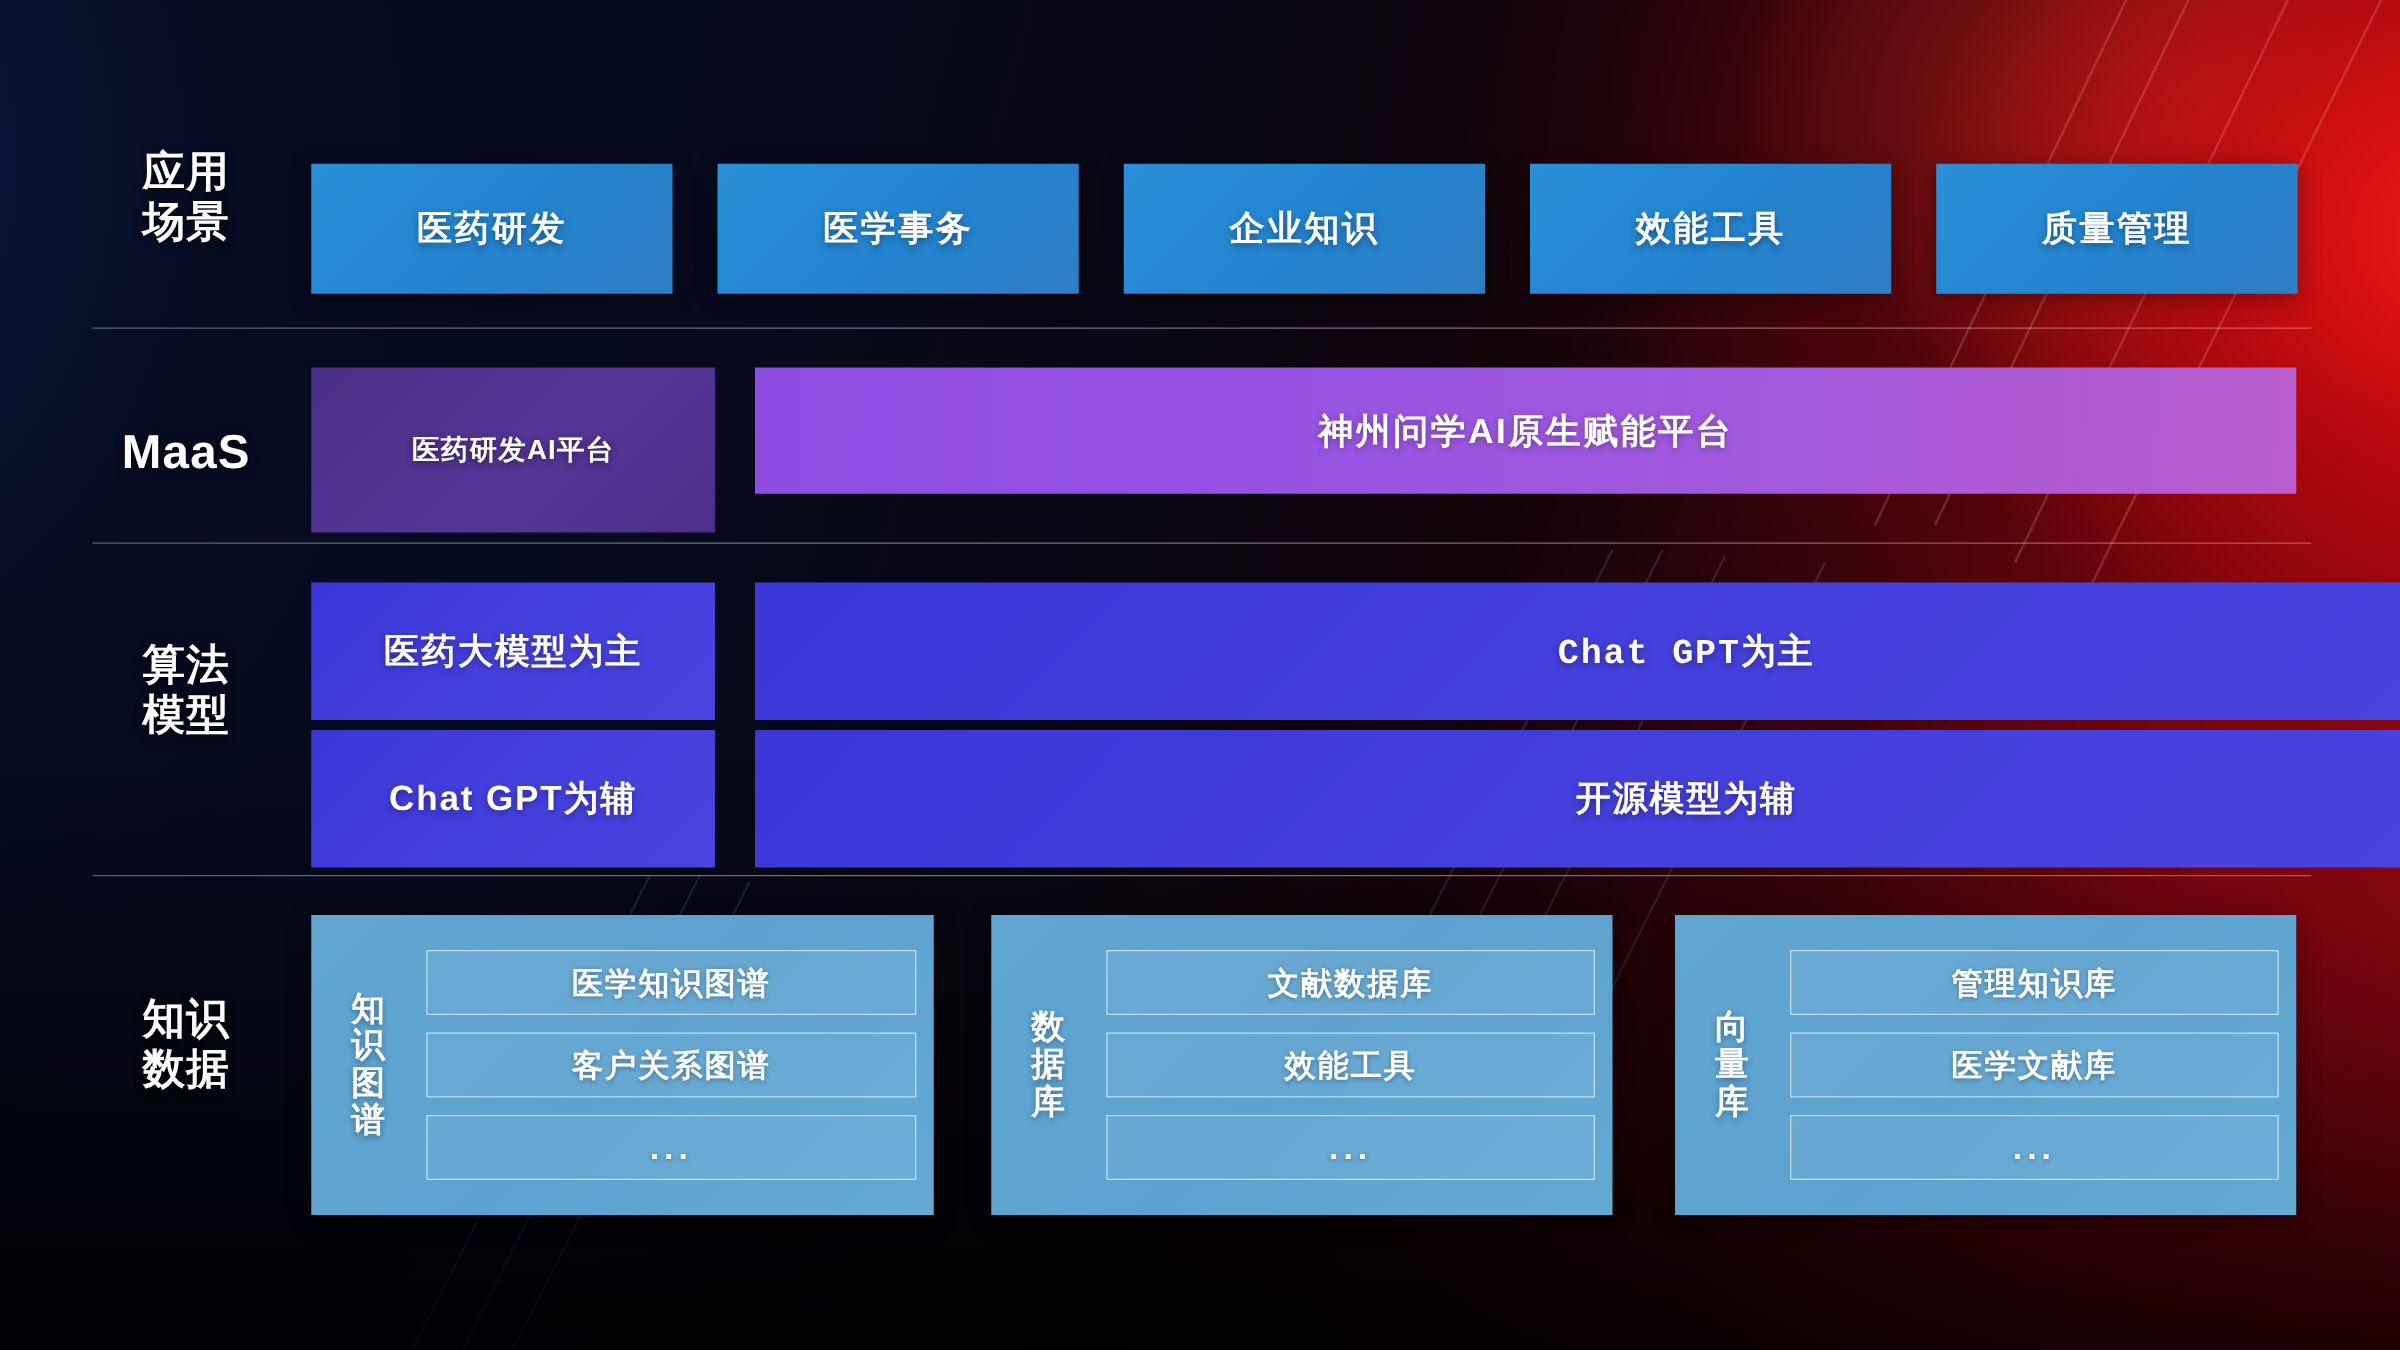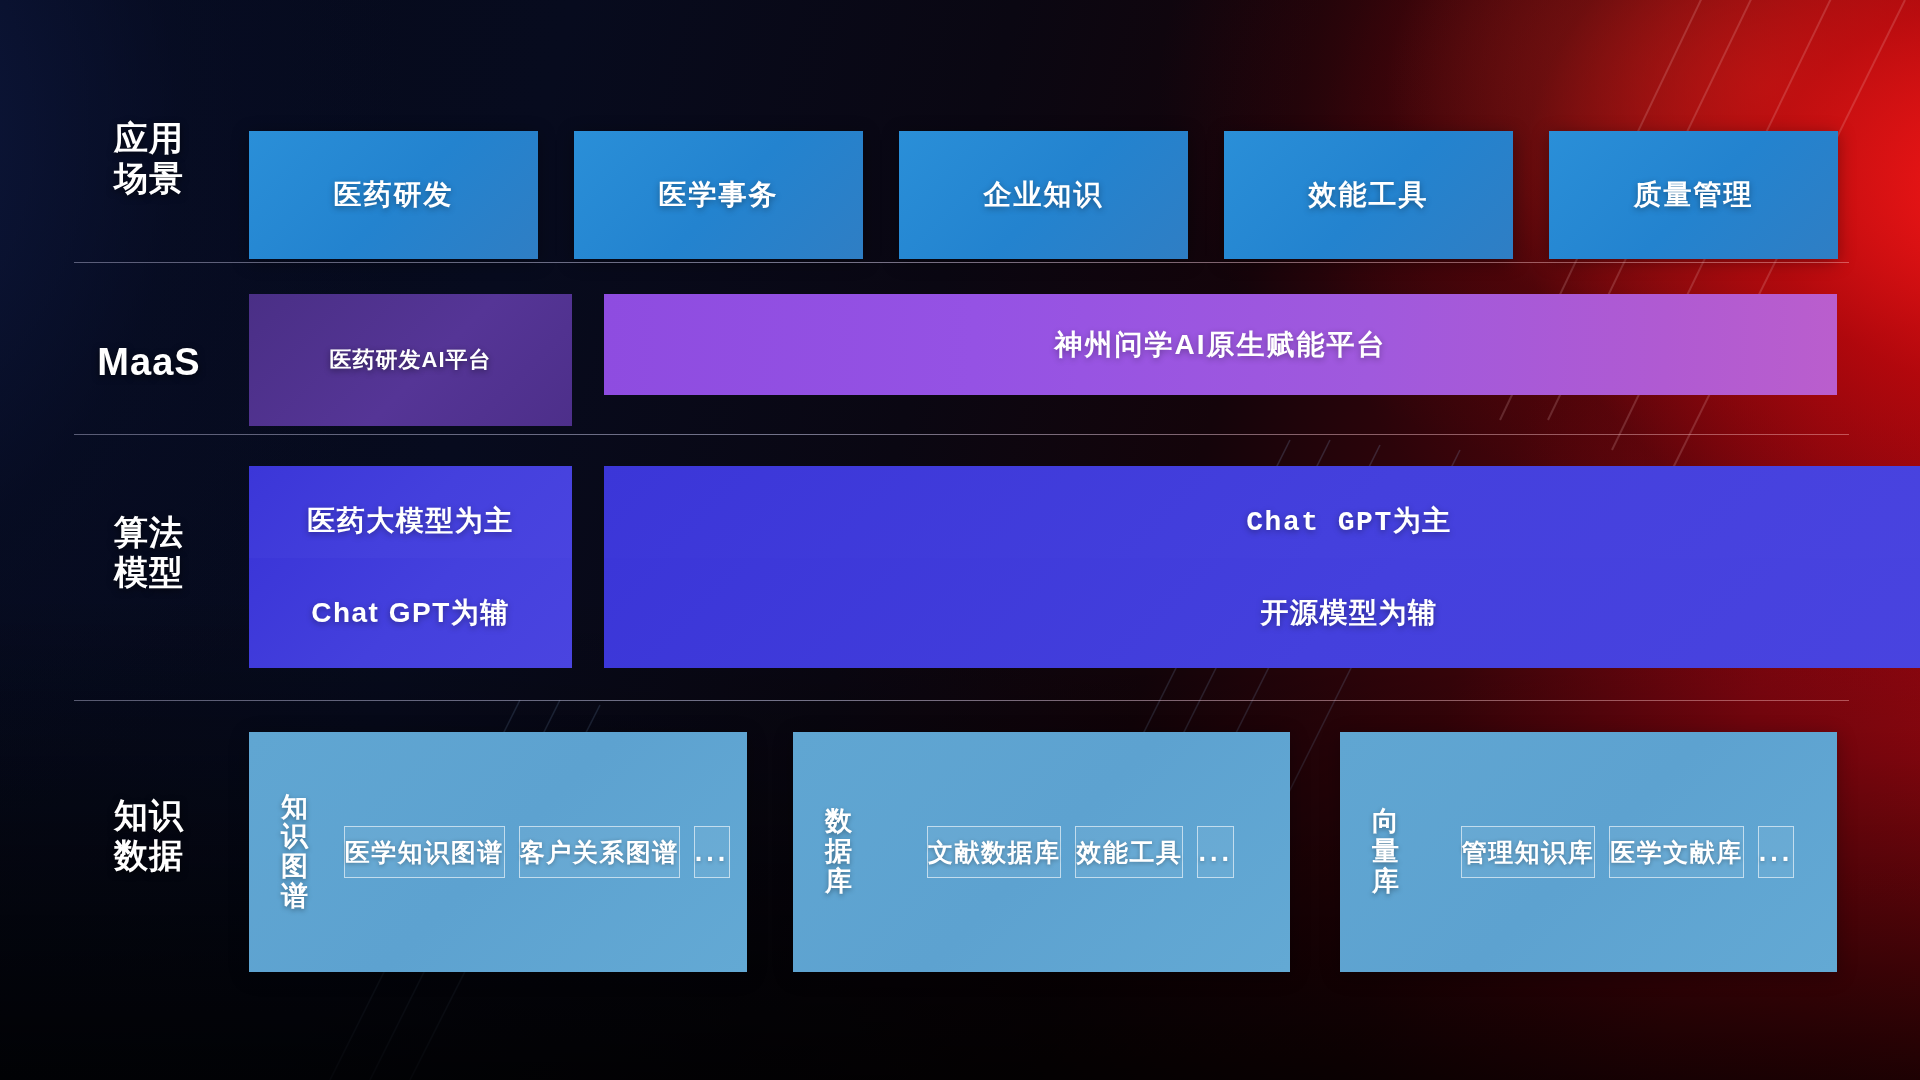--- a/index.html
+++ b/index.html
@@ -67,21 +67,21 @@
     left: 74px;
     width: 1775px;
     height: 1px;
     background: linear-gradient(90deg, rgba(170,170,200,0.50) 0%, rgba(180,180,210,0.62) 40%, rgba(220,170,180,0.55) 72%, rgba(255,190,190,0.42) 100%);
   }
 
   
   .scenario-box {
     position: absolute;
     top: 131px;
-    height: 128px;
+    height: 104px;
     background: linear-gradient(135deg, #2a8fd8 0%, #2383cf 52%, #2f7ec4 100%);
     display: flex;
     align-items: center;
     justify-content: center;
     color: #ffffff;
     font-size: 28px;
     font-weight: 700;
     letter-spacing: 2px;
     text-shadow: 0 2px 6px rgba(0,0,0,0.35);
     box-shadow: 0 3px 16px rgba(0,0,0,0.35);
@@ -132,21 +132,21 @@
     justify-content: center;
     color: #ffffff;
     font-size: 28px;
     font-weight: 700;
     letter-spacing: 1.5px;
     text-shadow: 0 2px 6px rgba(0,0,0,0.35);
   }
   .algo-left  { left: 249px; width: 323px; }
   .algo-right { left: 604px; width: 1490px; justify-content: center; }
   .algo-r1 { top: 466px; font-family: Liberation Mono, monospace; }
-  .algo-r2 { top: 558px; }
+  .algo-r2 { top: 584px; }
 
   
   .kd-panel {
     position: absolute;
     top: 732px;
     height: 240px;
     background: linear-gradient(135deg, #60a6d2 0%, #5da2d0 50%, #63a9d4 100%);
     display: flex;
     align-items: center;
     padding: 14px 14px 14px 0;
@@ -162,21 +162,21 @@
     font-weight: 700;
     line-height: 1.1;
     letter-spacing: 1px;
     text-shadow: 0 2px 5px rgba(0,0,0,0.35);
     white-space: pre-line;
   }
 
   .kd-items {
     flex: 1 1 auto;
     display: flex;
-    flex-direction: row;
+    flex-direction: column;
     justify-content: center;
     gap: 14px;
   }
 
   .kd-item {
     height: 52px;
     border: 1px solid rgba(255,255,255,0.60);
     background: rgba(255,255,255,0.06);
     display: flex;
     align-items: center;

